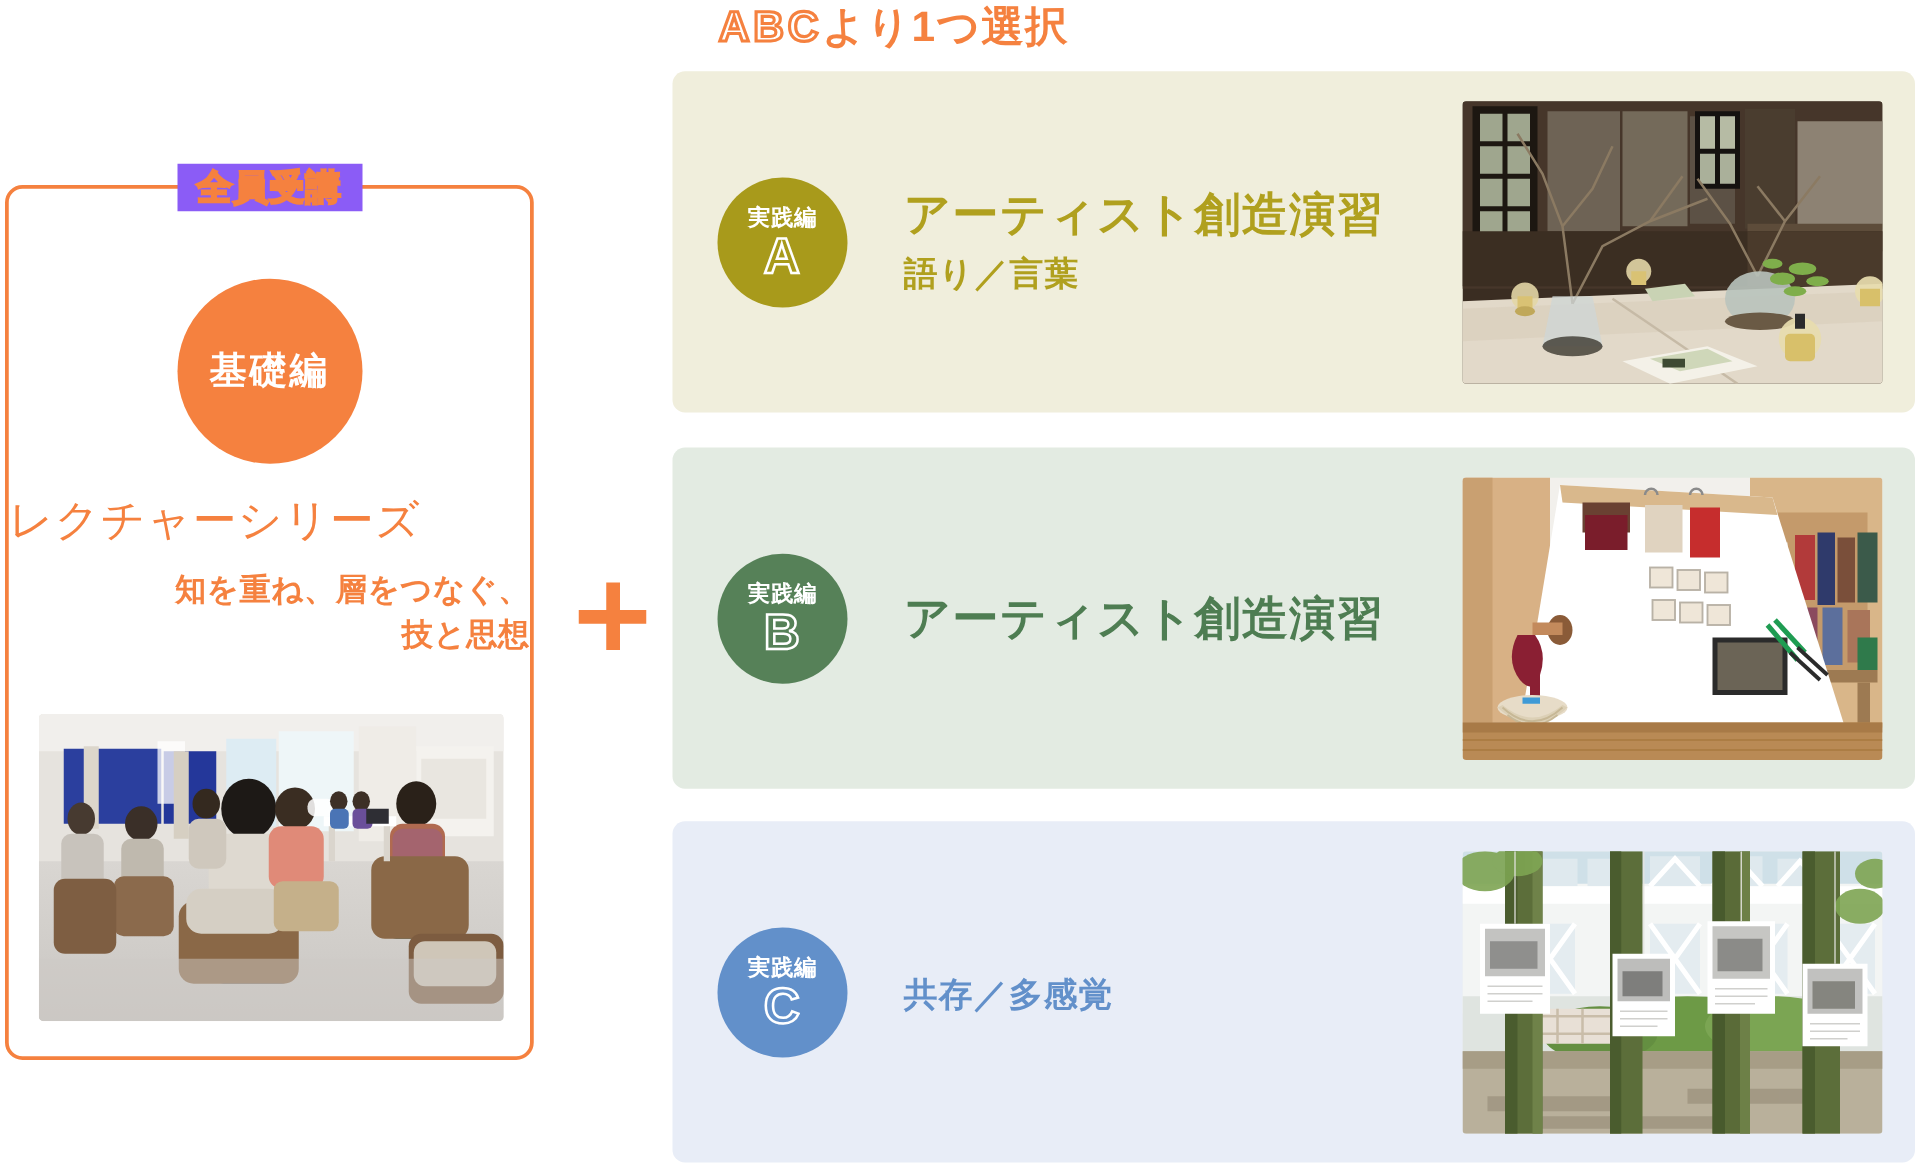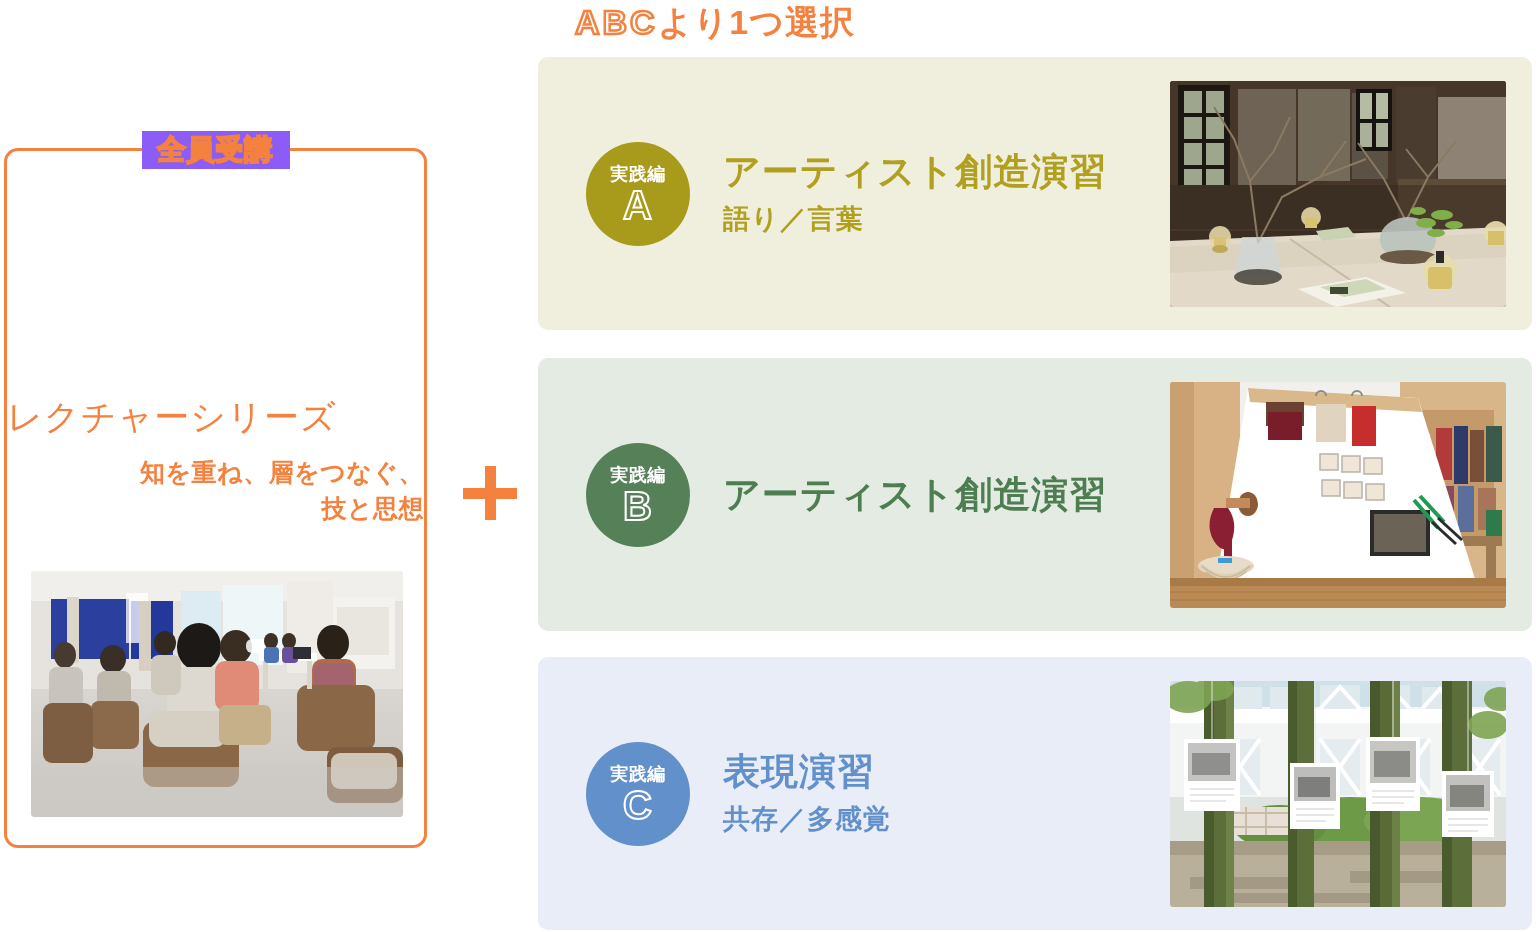--- a/index.html
+++ b/index.html
@@ -149,21 +149,21 @@
     height: 273px;
     border-radius: 10px;
     box-sizing: border-box;
   }
   .card-a { top: 57px;  background: #f0eedc; }
   .card-b { top: 358px; background: #e3ebe2; }
   .card-c { top: 657px; background: #e8edf7; }
 
   .badge-circle {
     position: absolute;
-    left: 48px;
+    left: 36px;
     top: 50%;
     transform: translateY(-50%);
     width: 104px;
     height: 104px;
     border-radius: 50%;
     display: flex;
     flex-direction: column;
     align-items: center;
     justify-content: center;
   }
@@ -231,20 +231,23 @@
 
 <div class="stage">
 
   <div class="choose-heading">
     <span class="abc">ABC</span><span>より1つ選択</span>
   </div>
 
   <div class="base-panel">
     <div class="base-badge">全員受講</div>
 
+    <div class="base-circle">
+      <span class="base-circle-label">基礎編</span>
+    </div>
 
     <div class="base-title">レクチャーシリーズ</div>
 
     <div class="base-sub">
       <div>知を重ね、層をつなぐ、</div>
       <div>技と思想</div>
     </div>
 
     <div class="base-photo">
       <svg class="photo-svg" viewBox="0 0 372 246" preserveAspectRatio="none">
@@ -500,21 +503,20 @@
       </svg>
     </div>
   </div>
 
   <div class="option-card card-c">
     <div class="badge-circle c-bg">
       <span class="badge-kicker">実践編</span>
       <span class="badge-letter">C</span>
     </div>
     <div class="card-text">
-      <div class="card-title c-fg">表現演習</div>
       <div class="card-sub c-fg">共存／多感覚</div>
     </div>
     <div class="card-photo">
       <svg class="photo-svg" viewBox="0 0 336 226" preserveAspectRatio="none">
         <rect x="0" y="0" width="336" height="226" fill="#e9ecea"></rect>
 
         <rect x="0" y="0" width="336" height="130" fill="#f3f5f4"></rect>
         <rect x="0" y="0" width="336" height="26" fill="#cfe0e8"></rect>
         <g fill="#dfe9ee">
           <rect x="56" y="6" width="36" height="22"></rect>

